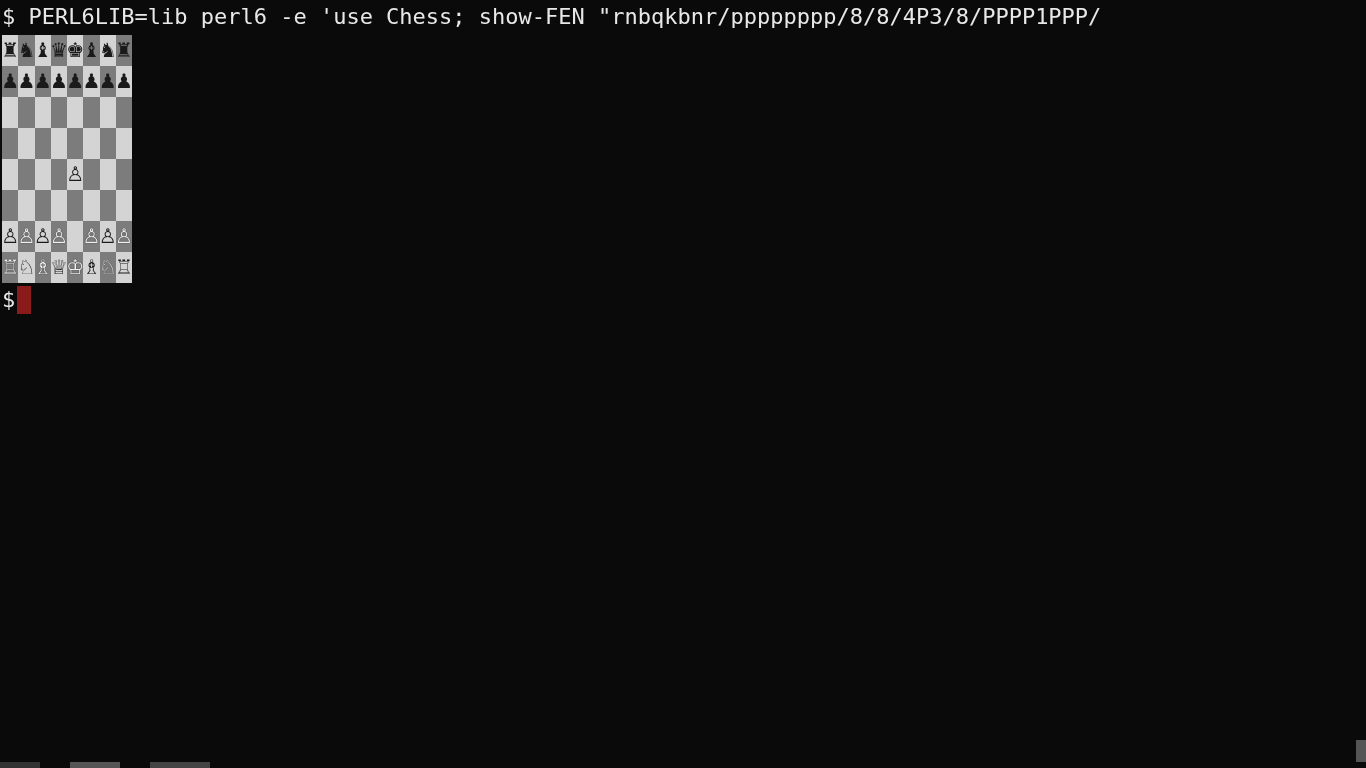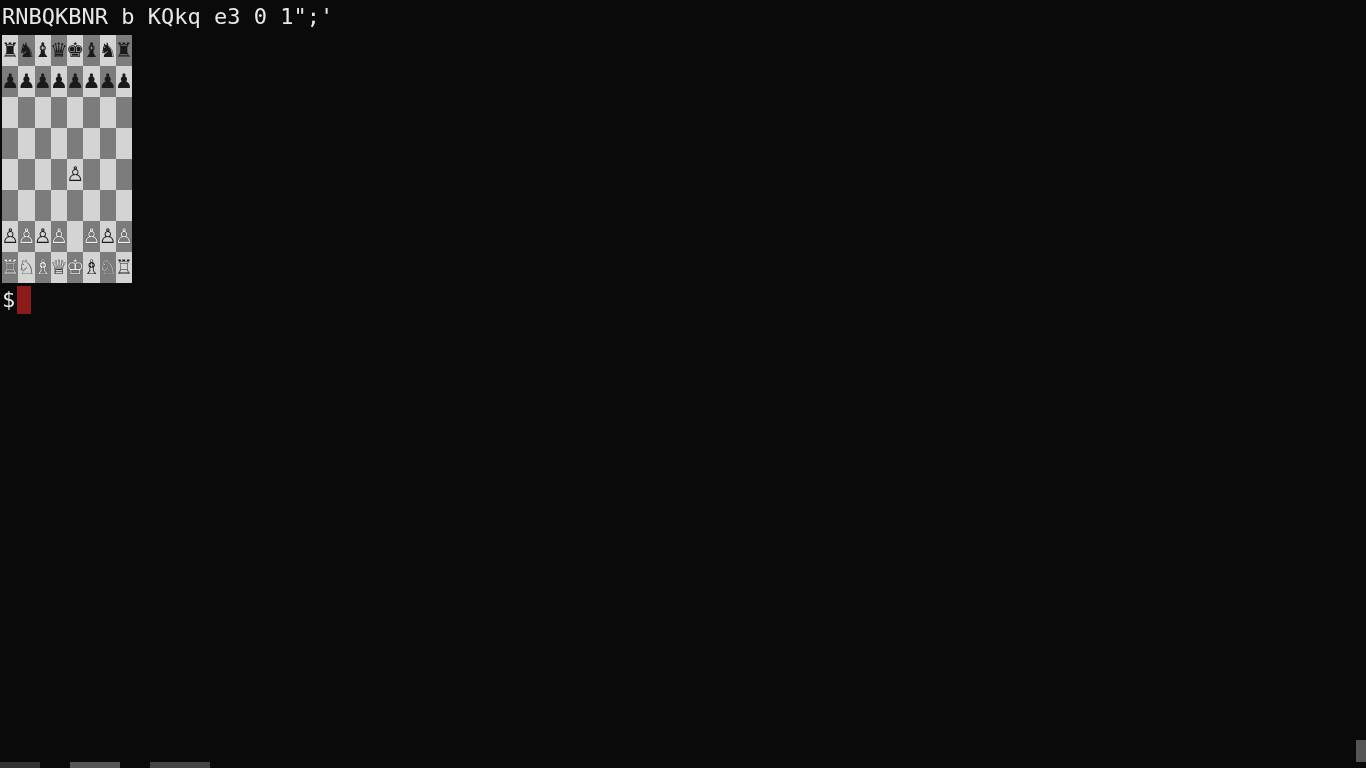--- a/index.html
+++ b/index.html
@@ -97,21 +97,21 @@
       display: flex;
     }
     .bb-seg {
       height: 6px;
     }
   </style>
 </head>
 <body>
 
 <div class="terminal">
-  <div class="command-line"><span>RNBQKBNR b KQkq e3 0 1";'</span></div>
+  <div class="command-line"><span class="prompt">$ </span><span>PERL6LIB=lib perl6 -e 'use Chess; show-FEN "rnbqkbnr/pppppppp/8/8/4P3/8/PPPP1PPP/</span></div>
 
   <div class="chess-board" id="board">
       <div class="sq light">
         <span class="piece black-piece">♜</span>
       </div>
       <div class="sq dark">
         <span class="piece black-piece">♞</span>
       </div>
       <div class="sq light">
         <span class="piece black-piece">♝</span>

